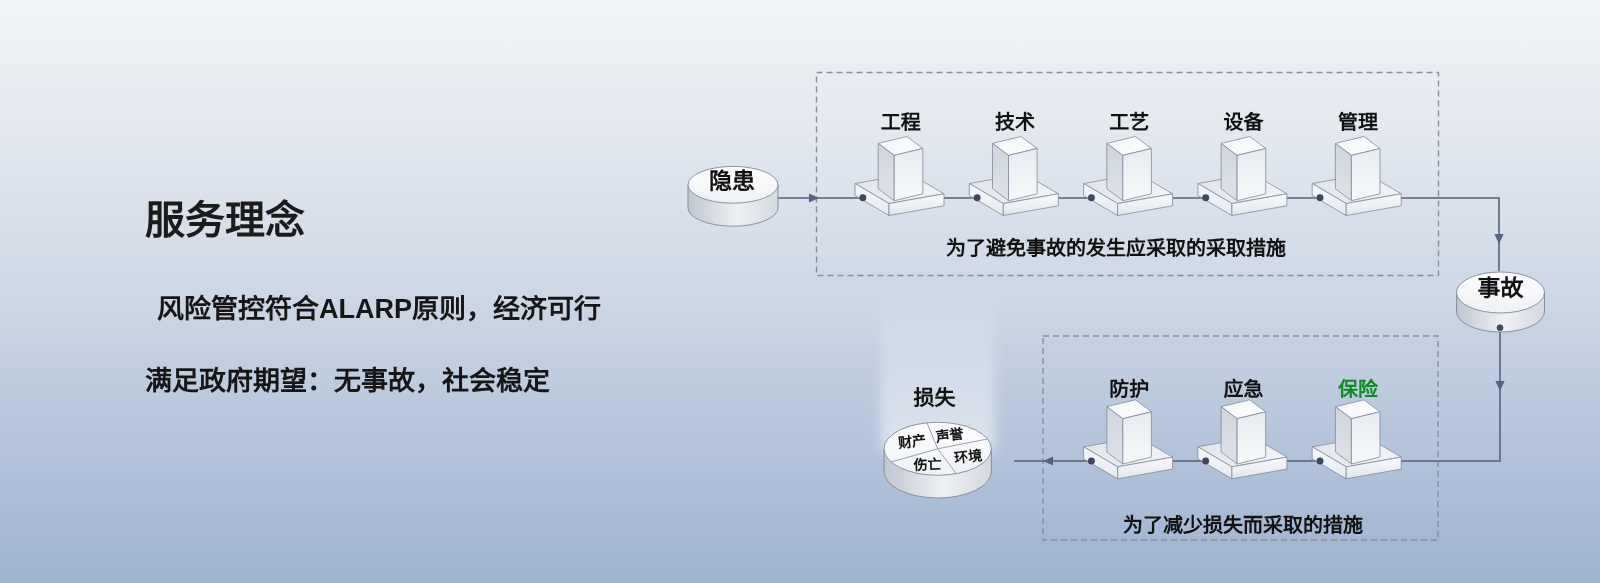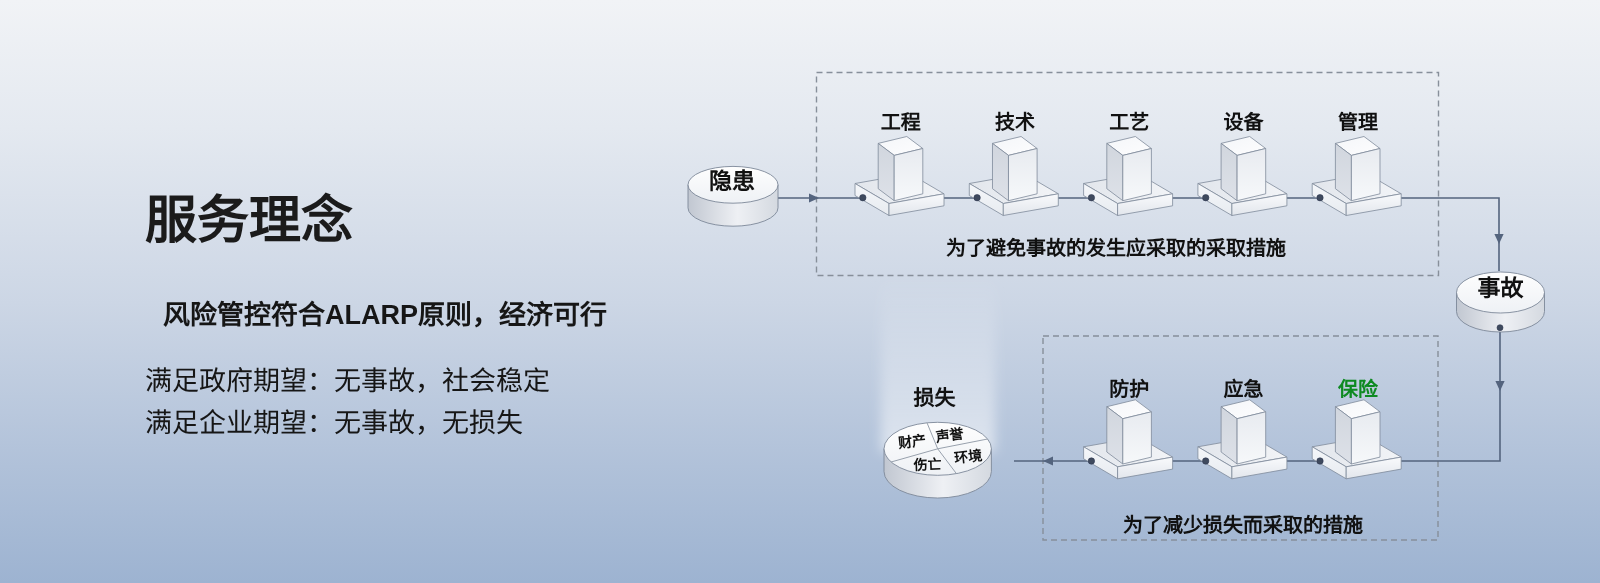--- a/index.html
+++ b/index.html
@@ -7,47 +7,46 @@
     width: 1600px; height: 583px; overflow: hidden;
     font-family: "Liberation Sans", sans-serif;
   }
   .canvas {
     position: relative; width: 1600px; height: 583px;
     background: linear-gradient(180deg, #f1f3f6 0%, #e4e9f0 22%, #ccd6e5 52%, #b0c1d9 80%, #9db3d1 100%);
   }
   .left-panel { position: absolute; left: 145px; top: 0; width: 520px; }
   .title {
     position: absolute; left: 0; top: 190px; margin: 0;
-    font-size: 52px; line-height: 60px; font-weight: 900;
+    font-size: 40px; line-height: 60px; font-weight: 900;
     color: #1b1b1b; letter-spacing: 0px; white-space: nowrap; text-align: center;
   }
   .subtitle {
-    position: absolute; left: 0; top: 281px; margin: 18px;
+    position: absolute; left: 0; top: 281px; margin: 12px;
     font-size: 27px; line-height: 32px; font-weight: 700;
     color: #161616; white-space: nowrap;
   }
   .expectations { position: absolute; left: 0; top: 360px; }
   .expectations p {
-    margin: 0; font-size: 27px; line-height: 42px; font-weight: 400;
+    margin: 0; font-size: 27px; line-height: 42px; font-weight: 700;
     color: #161616; white-space: nowrap;
   }
   svg.diagram { position: absolute; left: 0; top: 0; }
   svg text { font-family: "Liberation Sans", sans-serif; }
 </style>
 </head>
 <body>
 
 <div class="canvas">
 
   <div class="left-panel">
     <h1 class="title">服务理念</h1>
     <p class="subtitle">风险管控符合ALARP原则，经济可行</p>
     <div class="expectations">
       <p>满足政府期望：无事故，社会稳定</p>
-      <p>满足企业期望：无事故，无损失</p>
     </div>
   </div>
 
   <svg class="diagram" width="1600" height="583" viewBox="0 0 1600 583">
     <defs>
       <linearGradient id="gBaseTop" x1="0" y1="0" x2="1" y2="0">
         <stop offset="0" stop-color="#e2e6ec"></stop>
           <stop offset="1" stop-color="#f2f4f7"></stop>
       </linearGradient>
       <linearGradient id="gBaseL" x1="0" y1="0" x2="0" y2="1">

